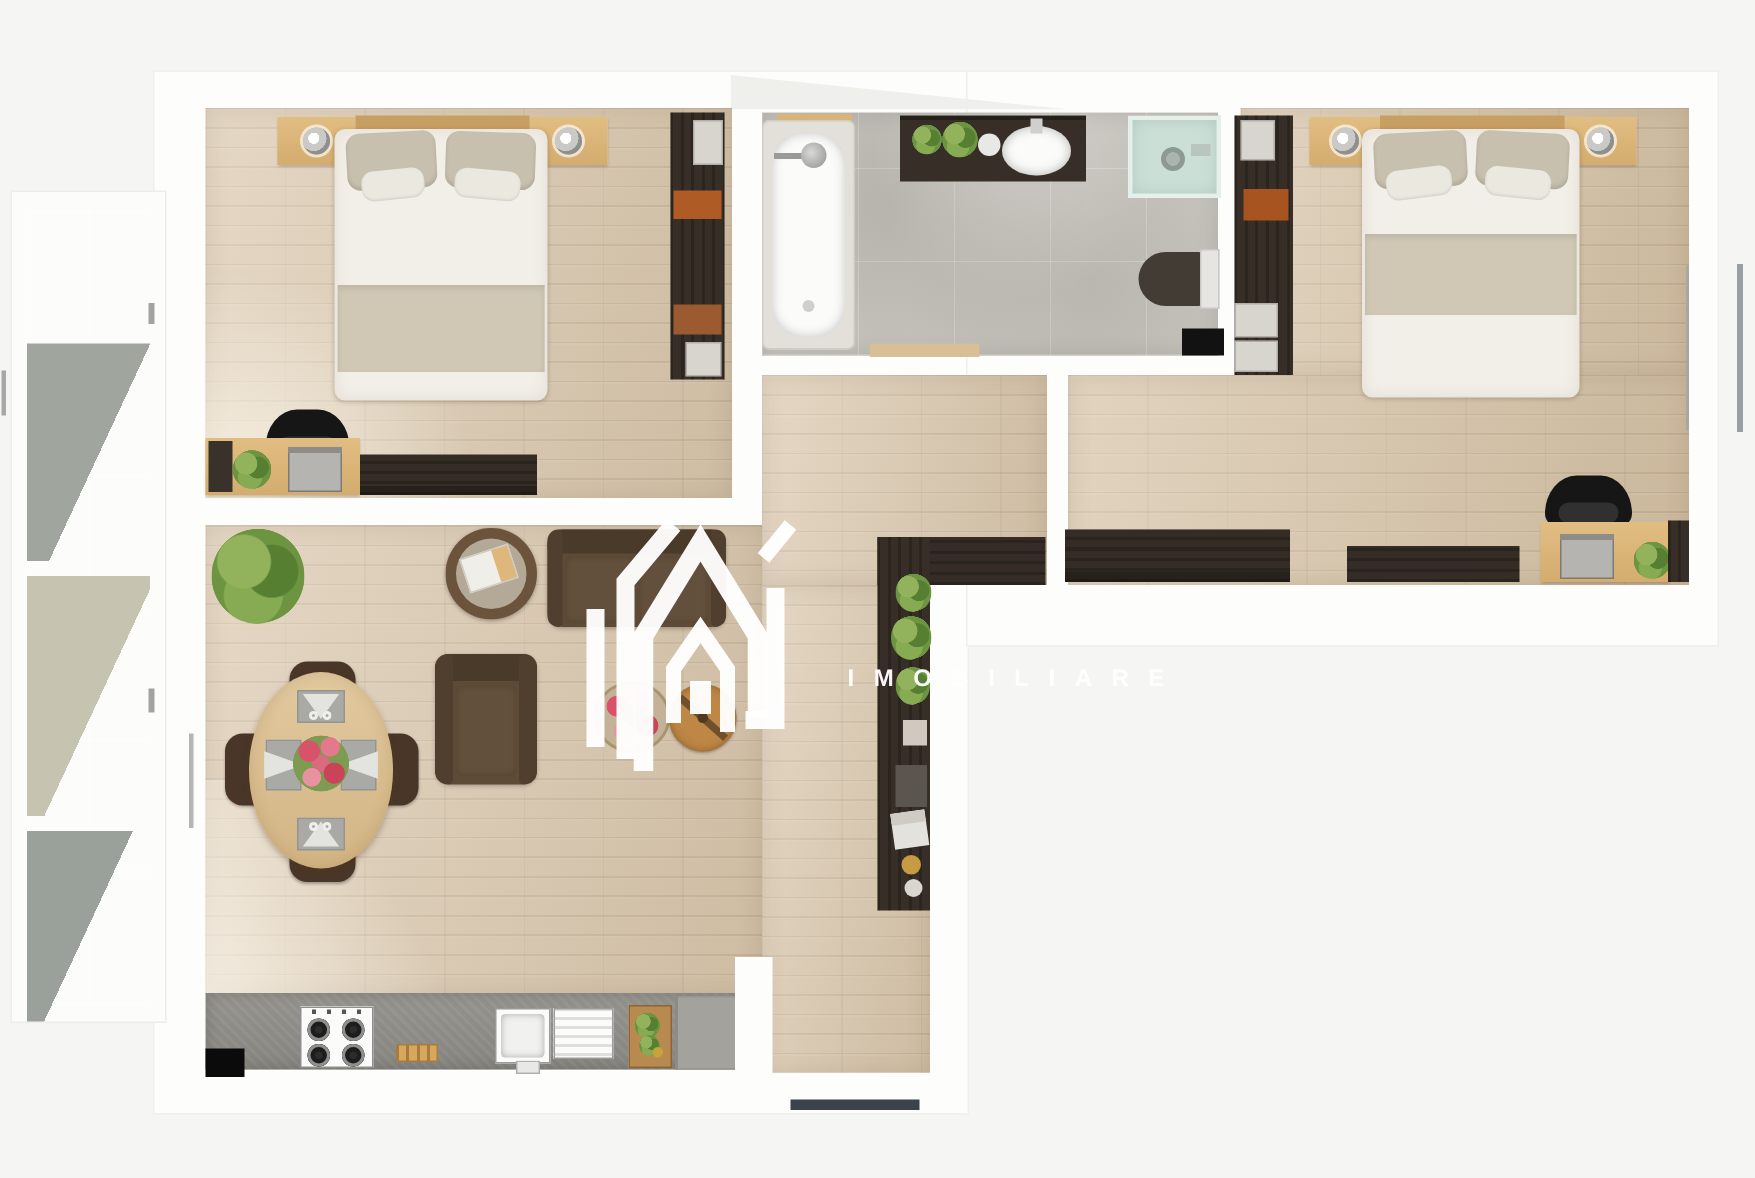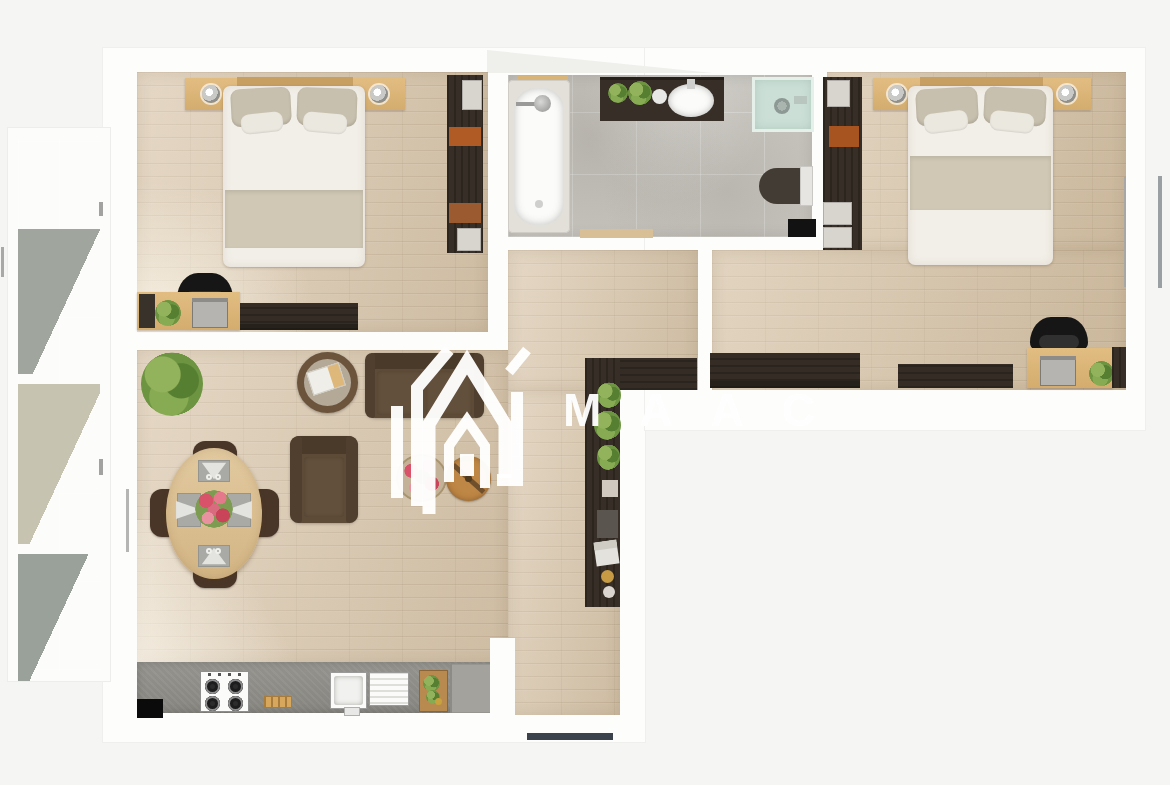--- a/index.html
+++ b/index.html
@@ -268,15 +268,15 @@
     <svg width="150" height="186" viewBox="0 0 150 186" fill="none" stroke="#ffffff" stroke-opacity="0.96">
       <path d="M14,170 V78" stroke-width="12"></path>
       <path d="M34,178 V60 L66,22" stroke-width="12"></path>
       <path d="M46,186 V96 L84,34 L122,96 V150" stroke-width="13" stroke-linejoin="miter"></path>
       <path d="M66,154 V118 L84,92 L102,118 V160" stroke-width="10"></path>
       <path d="M84,126 v22" stroke-width="14" stroke="#ffffff"></path>
       <path d="M134,64 V152 H114" stroke-width="12"></path>
       <path d="M126,44 L144,22" stroke-width="10"></path>
     </svg>
   </div>
-  <div class="f wm-text" style="left:563px;top:383px;font-size:46px;letter-spacing:38px;z-index:50;">MAAC</div>
+  <div class="f wm-text" style="left:565px;top:444px;font-size:16px;letter-spacing:13px;z-index:50;">IMOBILIARE</div>
 
 </div>
 
 </body></html>

